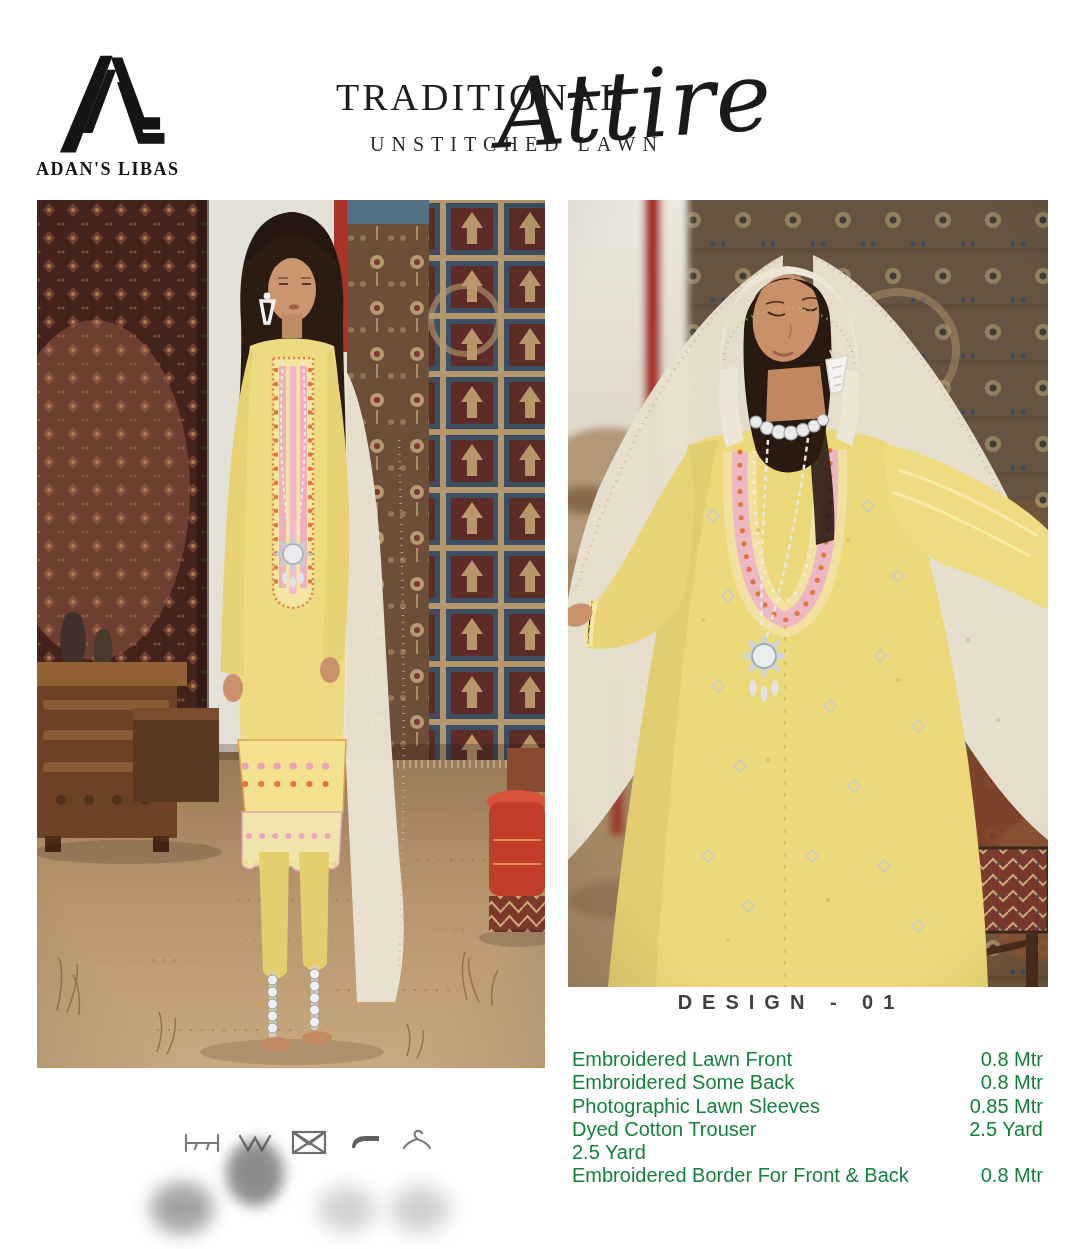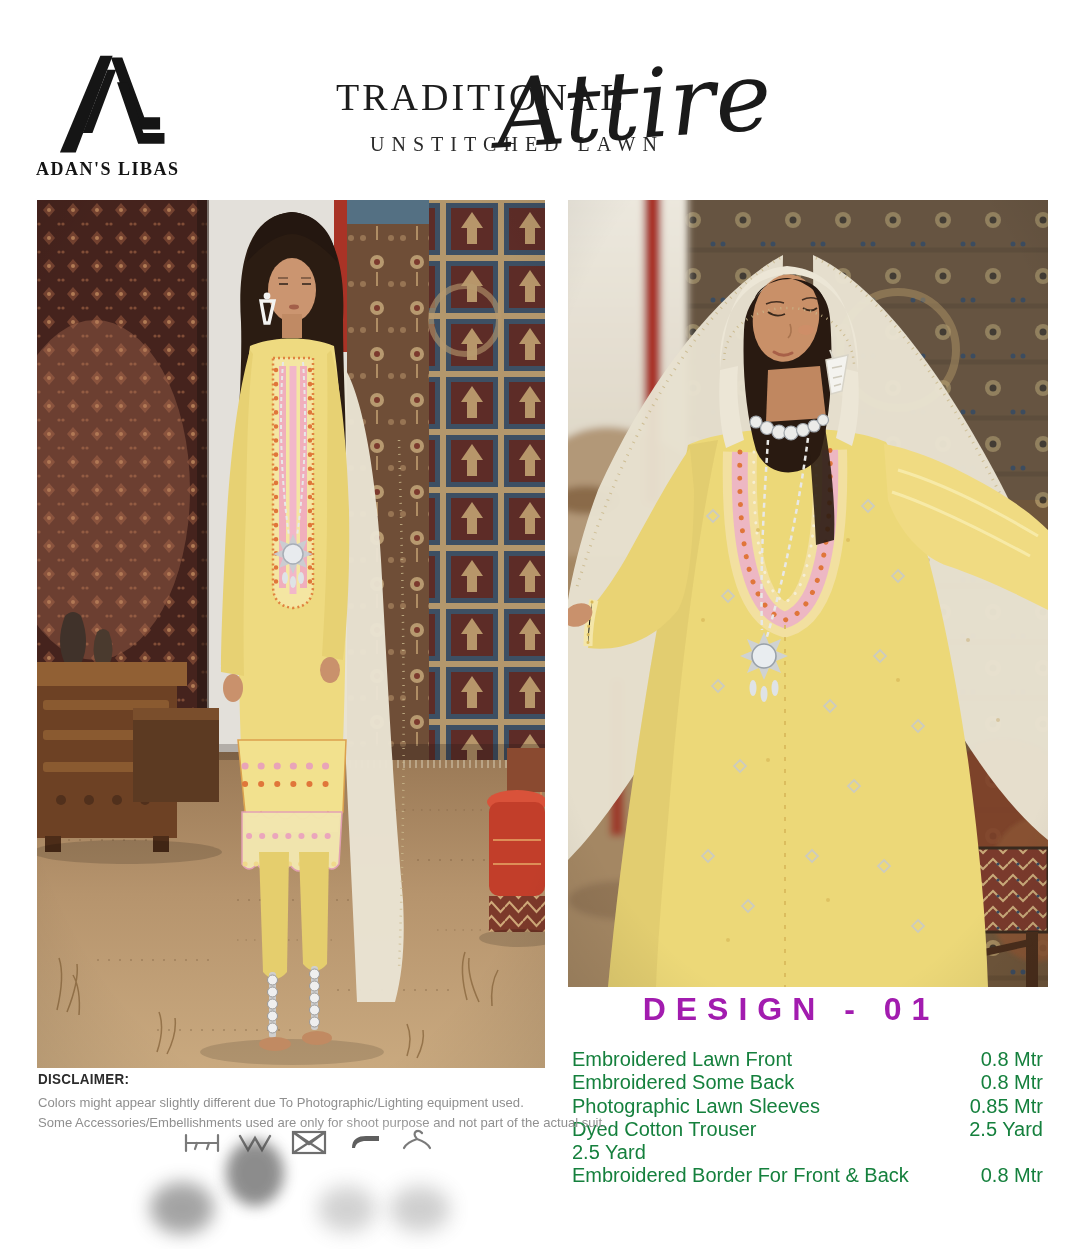--- a/index.html
+++ b/index.html
@@ -22,21 +22,21 @@
                 font-size:95px;color:#1a1a1a;transform:rotate(-4deg);line-height:1;z-index:5}
 
   
   .photo{overflow:hidden;background:#d8d2c8}
   .photo-left{left:37px;top:200px;width:508px;height:868px}
   .photo-right{left:568px;top:200px;width:480px;height:787px}
   .photo svg{display:block}
 
   
   .design-label{left:556px;top:991px;width:470px;text-align:center;font-weight:bold;
-                font-size:32px;letter-spacing:10px;color:#a21caf}
+                font-size:20px;letter-spacing:10px;color:#404040}
 
   
   .details{left:572px;top:1048px;width:471px}
   .detail-row{display:flex;justify-content:space-between;font-size:20px;line-height:23.3px;color:#15803d}
   .d-value{text-align:right;white-space:nowrap}
 
   
   .disclaimer{left:38px;top:1071px;width:520px}
   .d-head{font-size:14px;font-weight:bold;color:#2b2b2b;letter-spacing:.3px;margin-bottom:6px;
           transform:scaleX(.96);transform-origin:left}
@@ -454,25 +454,20 @@
     </div>
     <div class="detail-row">
       <span class="d-value">2.5 Yard</span>
     </div>
     <div class="detail-row">
       <span class="d-label">Embroidered Border For Front &amp; Back</span>
       <span class="d-value">0.8 Mtr</span>
     </div>
   </section>
 
-  <section class="abs disclaimer">
-    <div class="d-head">DISCLAIMER:</div>
-    <div class="d-line">Colors might appear slightly different due To Photographic/Lighting equipment used.</div>
-    <div class="d-line">Some Accessories/Embellishments used are only for shoot purpose and not part of the actual suit.</div>
-  </section>
 
   <div class="smudge sm-w"></div>
 
   <div class="abs care-row">
     <svg width="40" height="30" viewBox="0 0 40 30">
       <g stroke="#7a7a7a" stroke-width="2.2" fill="none" stroke-linecap="round">
         <path d="M4 8 V24 M36 8 V24 M4 16 H36"></path>
         <path d="M15 16 l-2 6 M27 16 l-2 6"></path>
       </g>
     </svg>

